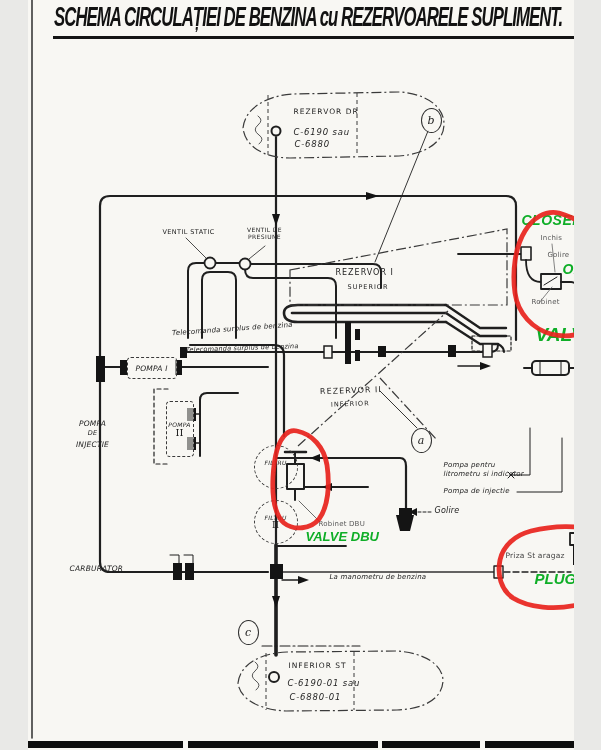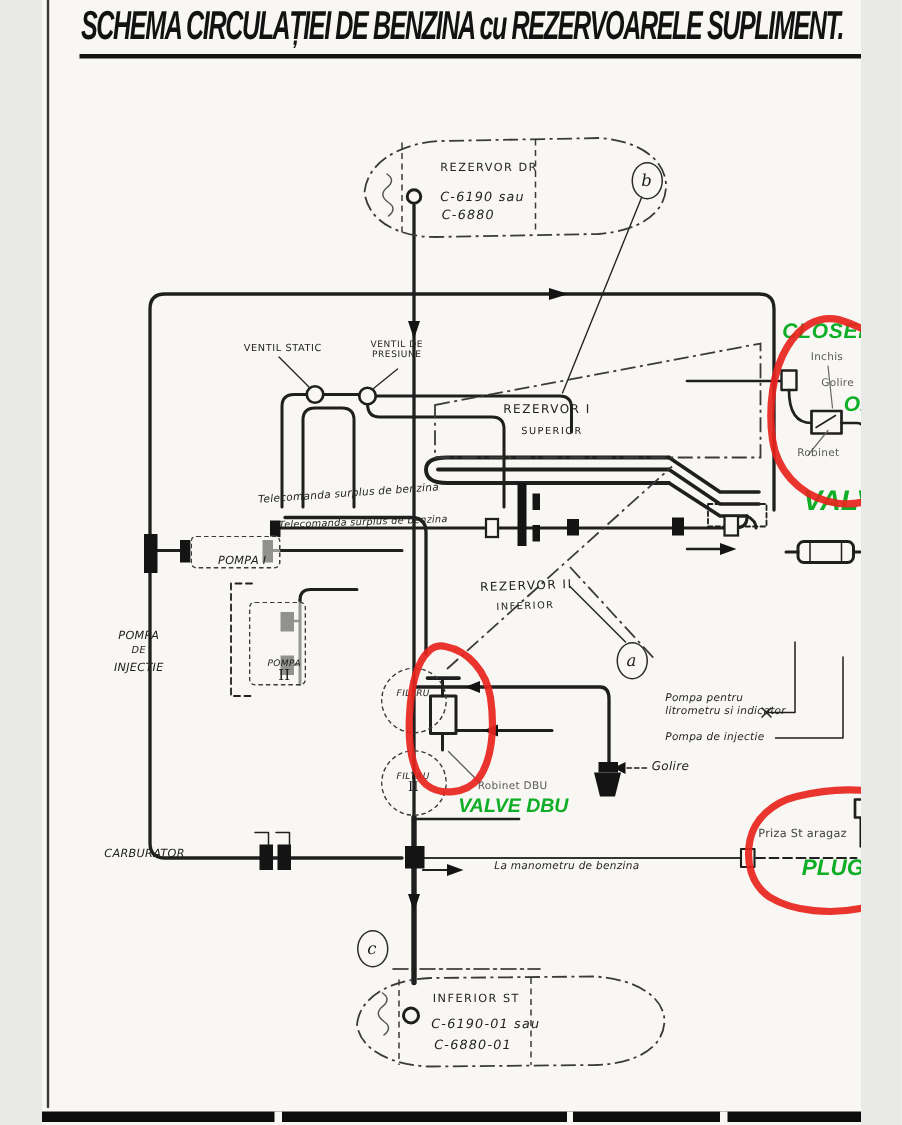--- a/index.html
+++ b/index.html
@@ -26,21 +26,21 @@
     position:absolute;font-family:"Liberation Sans",sans-serif;
     font-weight:bold;font-style:italic;color:#0fae27;white-space:nowrap;
   }
   .tankname{font-size:7.5px;letter-spacing:1px;}
   .tankcode{font-size:8.5px;letter-spacing:.8px;}
   .marker{
     position:absolute;width:19px;height:23px;border:1.4px solid #2c2c2c;border-radius:50%;
     display:flex;align-items:center;justify-content:center;
     font-family:"DejaVu Serif",serif;font-style:italic;font-size:11px;color:#222;background:rgba(248,247,243,.6);
   }
-  .dashbox{position:absolute;border:1.2px dashed #3a3a3a;border-radius:4px;display:flex;flex-direction:column;align-items:center;justify-content:flex-end;background:rgba(248,247,243,.55);padding-left:10px;}
+  .dashbox{position:absolute;border:1.2px dashed #3a3a3a;border-radius:4px;display:flex;flex-direction:column;align-items:center;justify-content:center;background:rgba(248,247,243,.55);}
   .dashcircle{position:absolute;border:1.3px dashed #3a3a3a;border-radius:50%;display:flex;flex-direction:column;align-items:center;justify-content:center;}
   .fsmall{font-size:6px;letter-spacing:.3px;}
   .fnum{font-family:"DejaVu Serif",serif;font-size:9px;line-height:1;}
   .centered{text-align:center;}
 </style>
 </head>
 <body>
 
 <div class="page">
 

